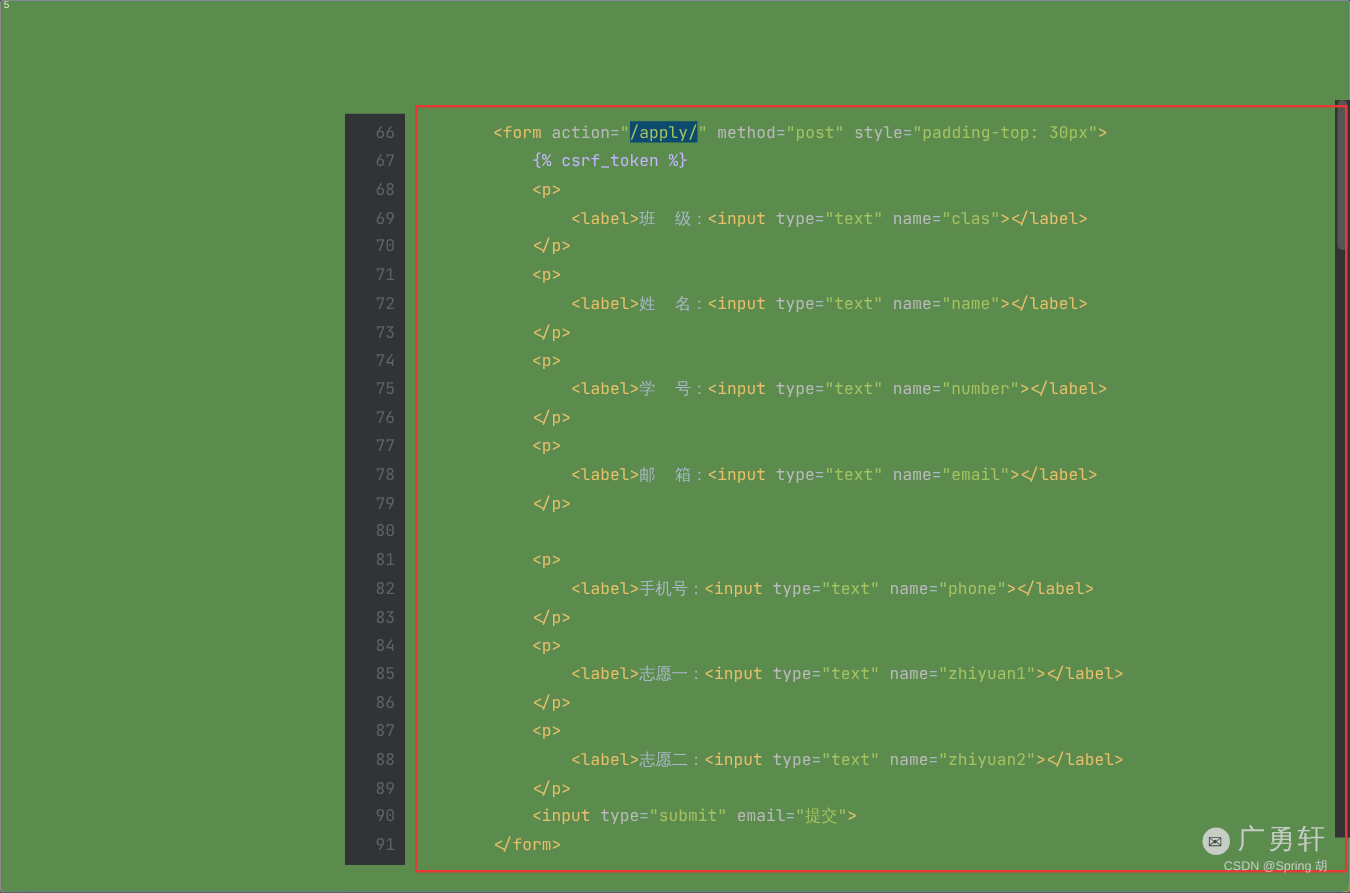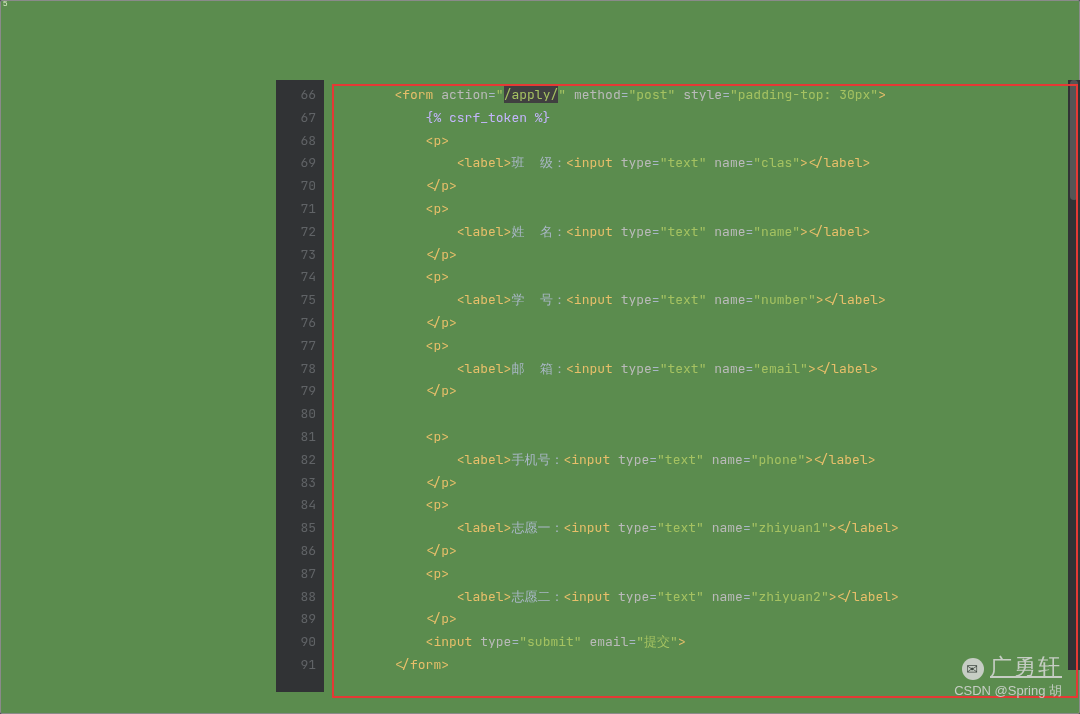--- a/index.html
+++ b/index.html
@@ -37,37 +37,37 @@
 .icon.html::before{content:"";position:absolute;inset:1px;background:#5b8c4e;border-radius:1px;}
 .icon.html::after{content:"5";position:absolute;left:3px;top:-1px;font-size:8px;color:#dcedc8;}
 .tree-row.selected{ background:#0d293e; color:#fff;}
 .tree-row .name { white-space:nowrap;}
 .tree-row .path { color:#787878; margin-left:6px; font-size:11px;}
 .editor { flex:1; display:flex; flex-direction:column; background:#2b2b2b; }
 .tabs { height:28px; background:#3c3f41; display:flex; align-items:flex-end; padding:0 4px; border-bottom:1px solid #2b2b2b;}
 .tab { display:flex; align-items:center; gap:4px; padding:4px 10px 4px 8px; background:#3c3f41; border:1px solid #2b2b2b; border-bottom:none; margin-right:2px; height:25px; border-radius:3px 3px 0 0;}
 .tab.active{ background:#4e5254; border:2px solid #e53935; border-bottom:2px solid #e53935;}
 .tab .close{ color:#999; font-size:11px;}
-.code-area { display:flex; flex:1; position:relative; overflow:hidden;}
+.code-area { display:flex; flex:1; position:relative; overflow:hidden;align-items:flex-end;}
 .gutter { width:48px; background:#313335; text-align:right; padding:4px 8px 4px 4px; color:#606366; font-family:"JetBrains Mono","Consolas",monospace; font-size:13px; line-height:22.8px;}
 .code { flex:1; font-family:"JetBrains Mono","Consolas",monospace; font-size:13px; line-height:22.8px; padding:4px 8px; color:#a9b7c6; white-space:pre; position:relative; overflow:hidden;}
 .sel-border { position:absolute; border:2px solid #e53935; pointer-events:none; left:332px; top:84px; right:2px; bottom:16px;}
-.hlrect { background:#404040; }
+.hlrect { background:#0c4a6e; }
 .k-tag{color:#e8bf6a;}
 .k-attr{color:#bababa;}
 .k-val{color:#a5c261;}
 .k-txt{color:#a9b7c6;}
 .k-tpl{color:#c4b5fd;}
 .bot-crumb{ height:22px; background:#3c3f41; border-top:1px solid #2b2b2b; display:flex; align-items:center; padding:0 8px; gap:4px; font-size:11px;}
 .bot-crumb .c { color:#bbb; }
 .bot-crumb s{color:#787878; text-decoration:none;}
 .watermark{position:absolute; right:18px; bottom:14px; color:#d9d9d9; opacity:.85; text-align:right; pointer-events:none;}
-.watermark .l1{font-size:22px; letter-spacing:2px;text-decoration:underline;}
+.watermark .l1{font-size:22px; letter-spacing:2px;}
 .watermark .wx{display:inline-block;width:22px;height:22px;border-radius:50%;background:#d9d9d9;color:#3c3f41;text-align:center;line-height:22px;margin-right:6px;font-size:14px;}
-.watermark .l2{font-size:13px;}
+.watermark .l2{font-size:10px;}
 .scrollbar{position:absolute;right:0;top:0;bottom:22px;width:12px;background:#313335;}
 .scrollbar .thumb{position:absolute;left:2px;right:2px;top:0;height:120px;background:#555;border-radius:4px;}
 </style>
 </head>
 <body>
 
 <div class="titlebar">
   <span class="logo"></span>
   <div id="menu-host" style="display:flex;">
       <span class="menu-item">文件(<u>F</u>)</span>

